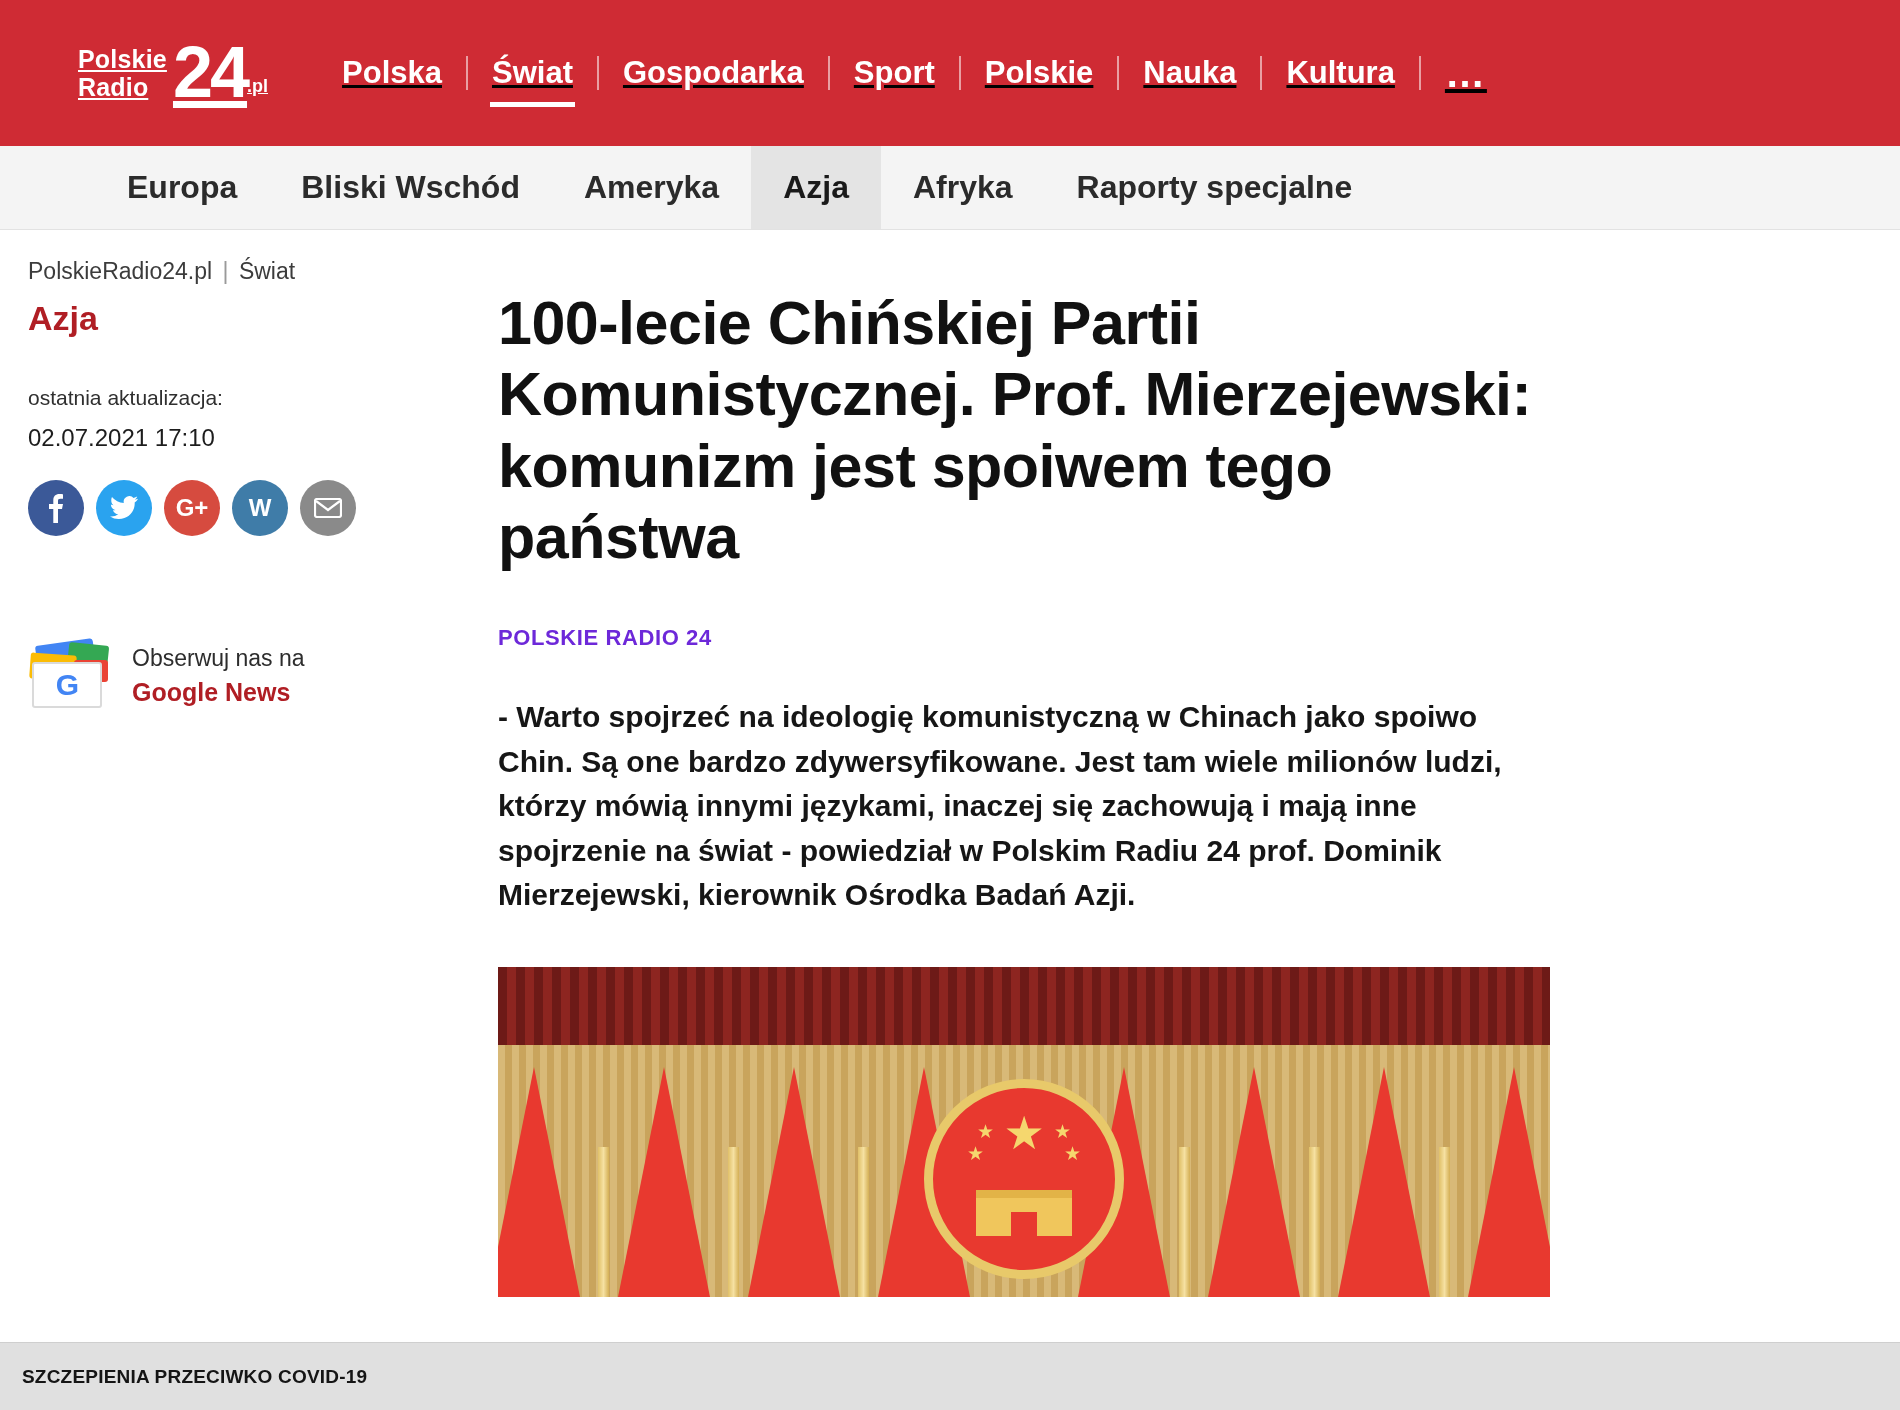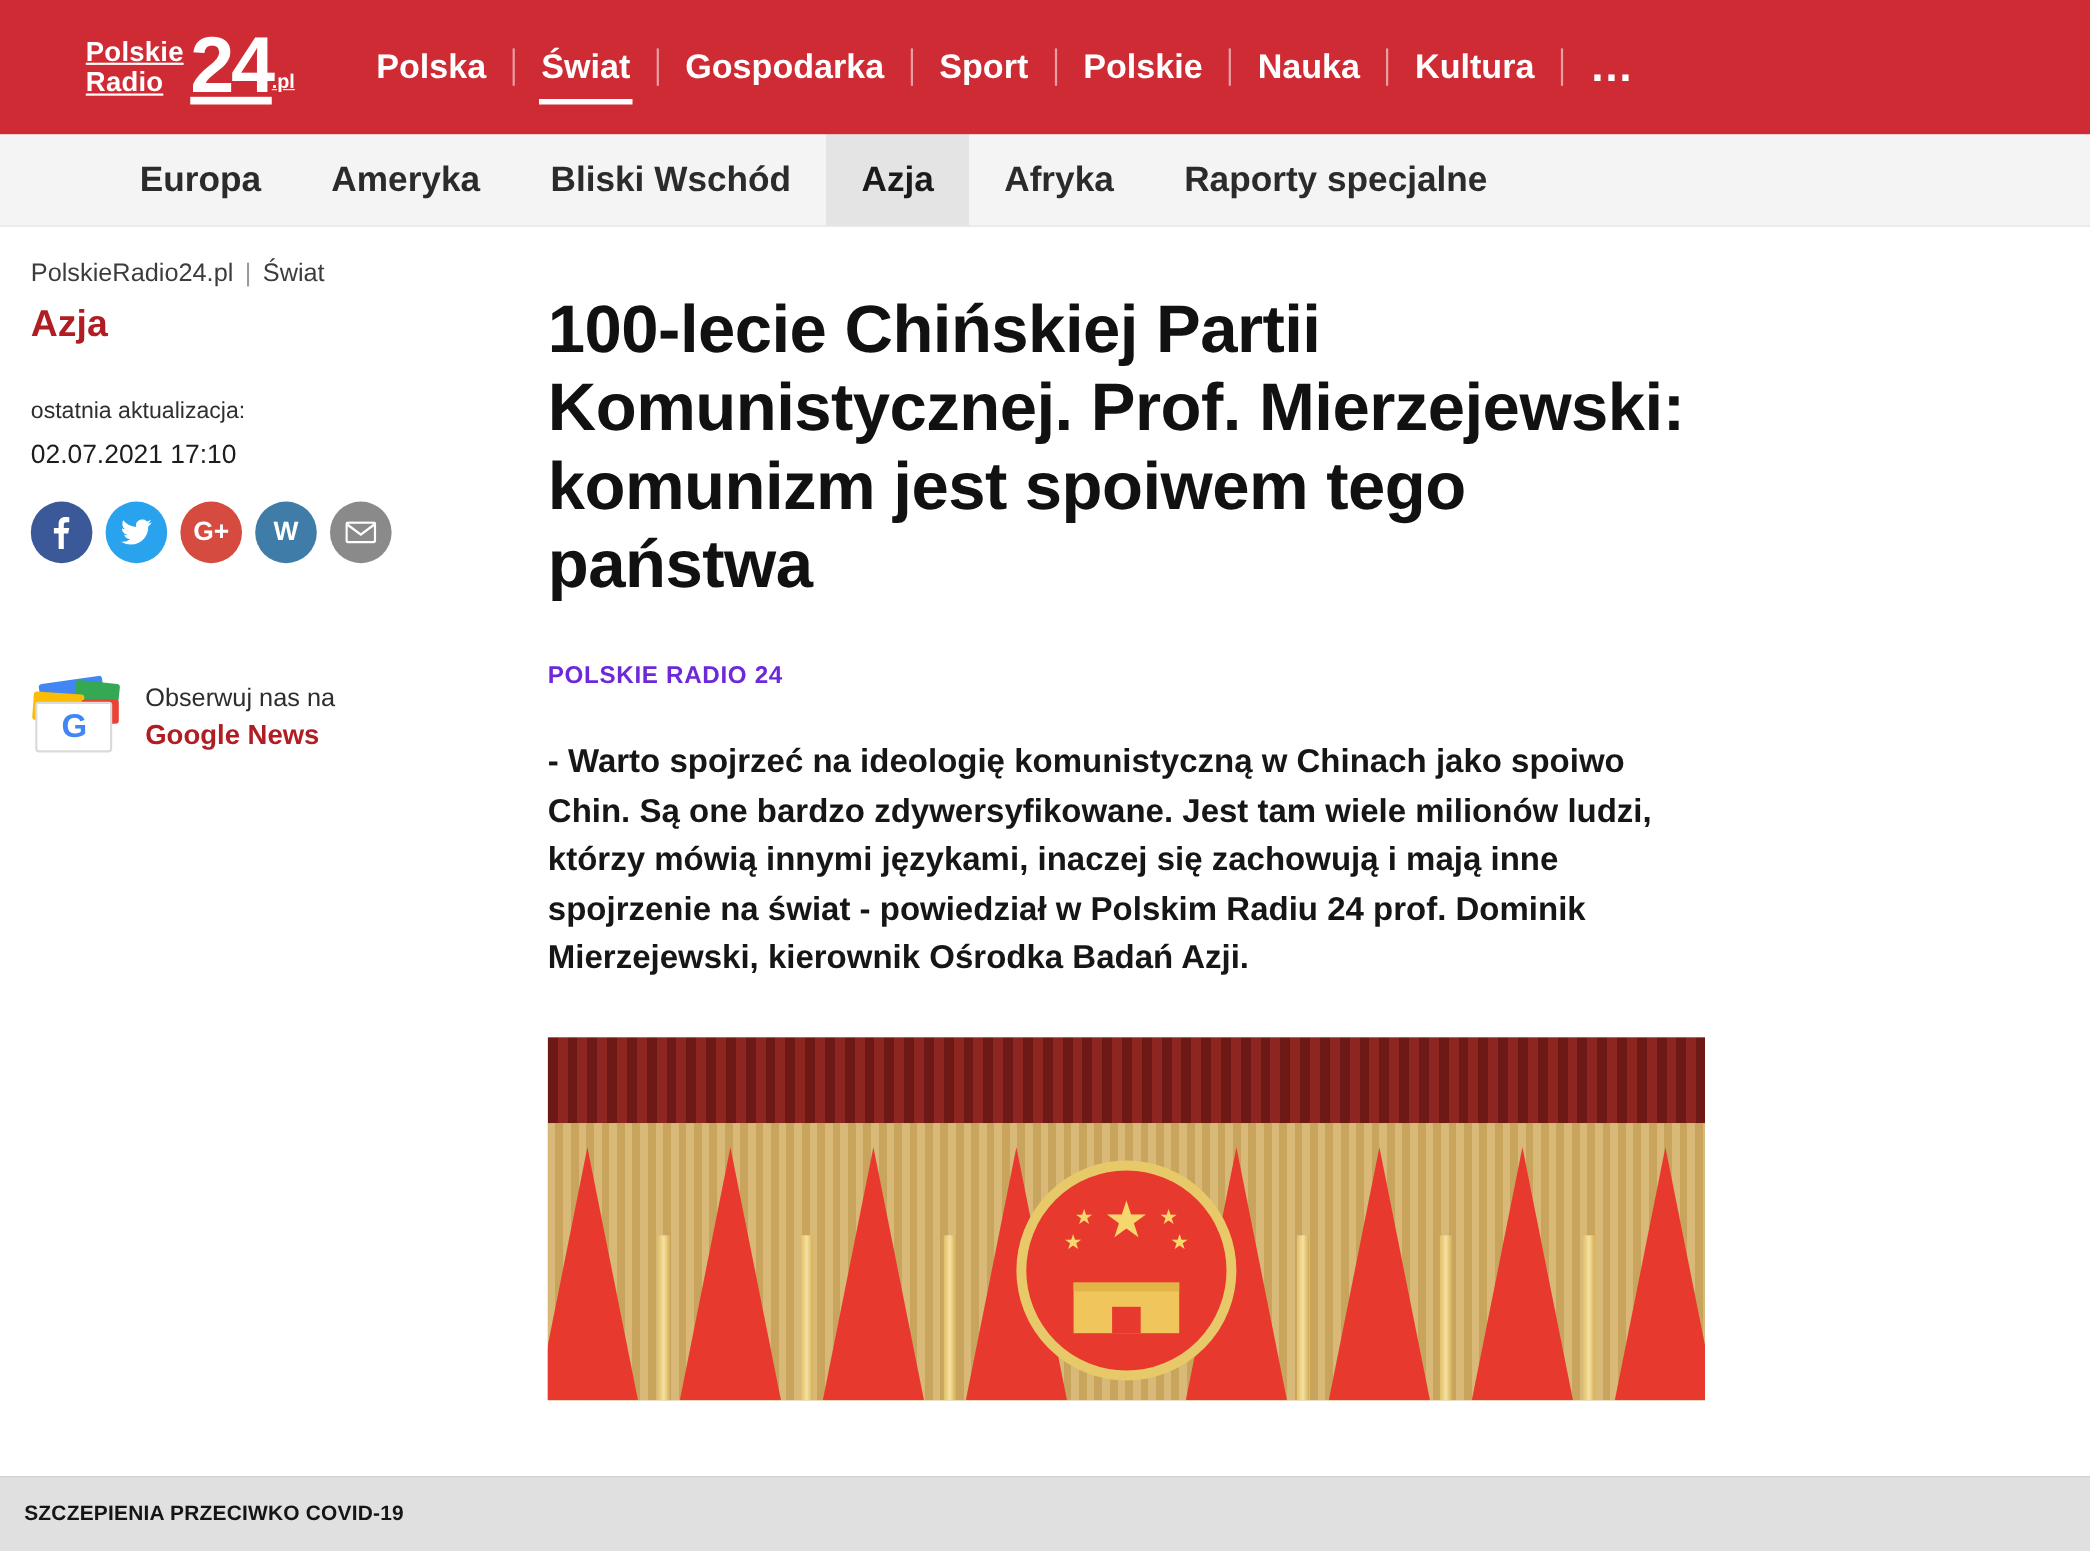--- a/index.html
+++ b/index.html
@@ -7,25 +7,26 @@
     margin: 0; padding: 0;
     width: 1900px; height: 1410px;
     background: #ffffff;
     font-family: "Liberation Sans", sans-serif;
     overflow: hidden;
   }
 
   
   .topbar {
     background: #cf2b34;
-    height: 122px;
+    height: 146px;
     display: flex;
     align-items: center;
     padding: 0 0 0 78px;
     position: relative;
+    text-decoration: underline;
   }
   .logo {
     display: flex;
     align-items: center;
     gap: 6px;
     color: #fff;
     margin-right: 72px;
     user-select: none;
   }
   .logo-words {
@@ -337,22 +338,22 @@
         <a href="#">Kultura</a>
       </li>
     <li class="dots">
         <a href="#">…</a>
       </li>
   </ul>
 </header>
 
 <nav class="subnav">
   <a href="#">Europa</a>
+  <a href="#">Bliski Wschód</a>
   <a href="#">Ameryka</a>
-  <a href="#">Bliski Wschód</a>
   <a href="#" class="active">Azja</a>
   <a href="#">Afryka</a>
   <a href="#">Raporty specjalne</a>
 </nav>
 
 <div class="page">
 
   <aside class="sidebar">
     <div class="crumb">
       <span>PolskieRadio24.pl</span>

